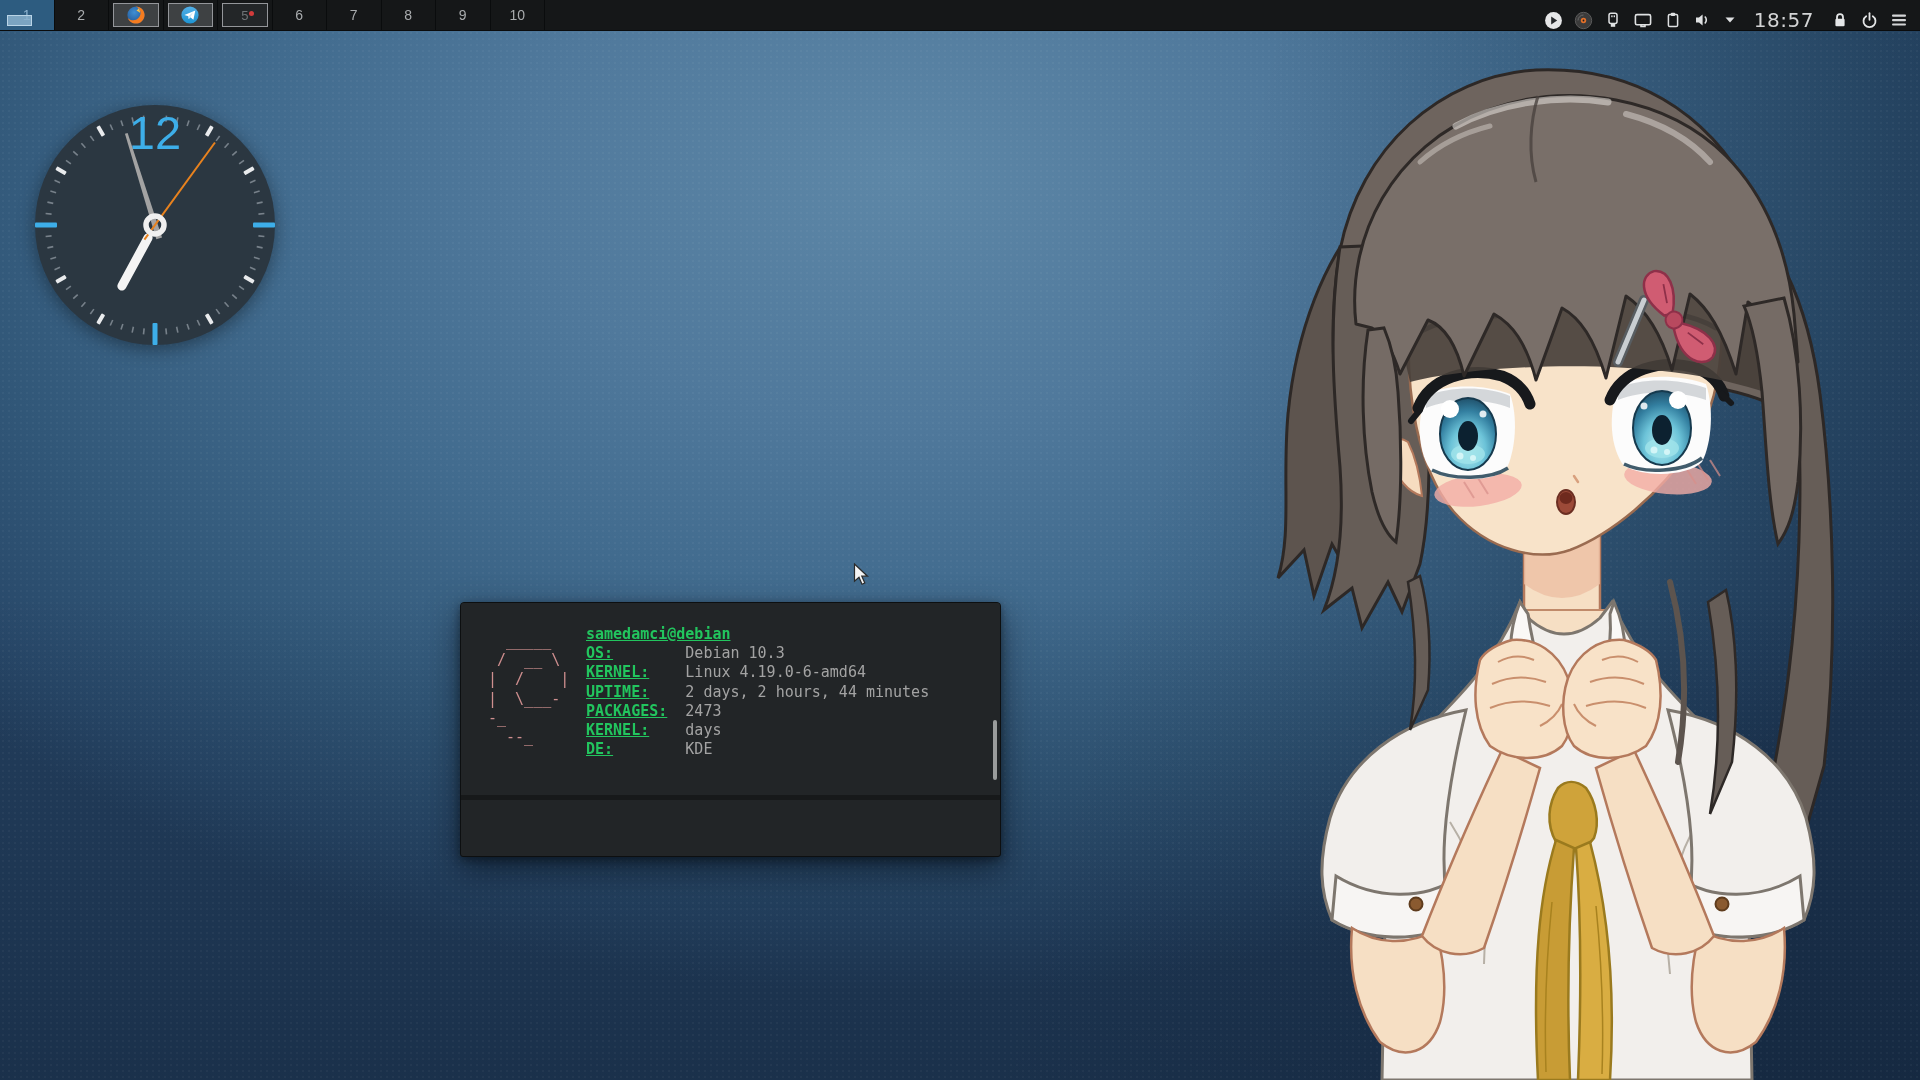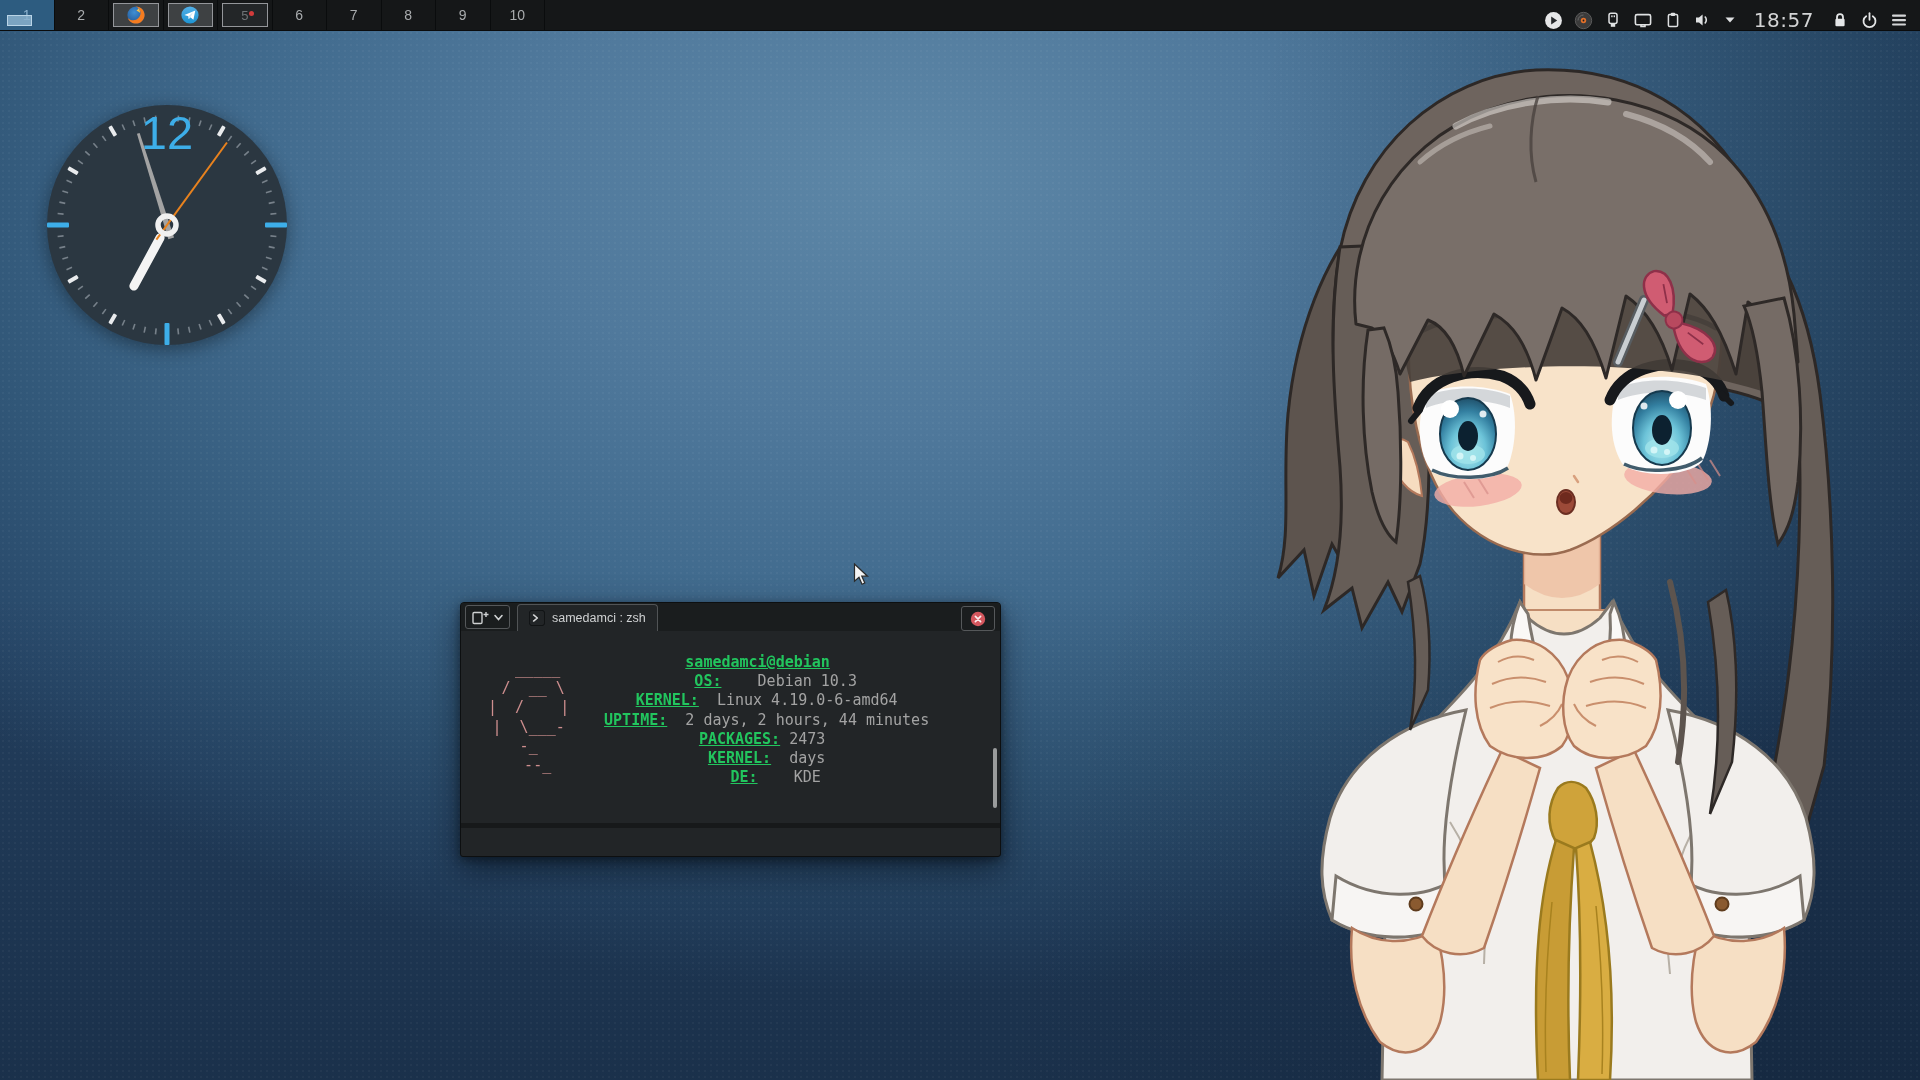--- a/index.html
+++ b/index.html
@@ -27,21 +27,21 @@
   .pcell .inner.dark{background:#232628;color:#6f7376;font-size:13px;}
   .preview{position:absolute;left:7px;bottom:4px;width:25px;height:11px;background:rgba(138,176,205,0.85);
     border:1px solid #b9d4e6;box-sizing:border-box;}
   .badge{position:absolute;right:13px;top:7px;width:5px;height:5px;border-radius:50%;background:#d23b3b;}
 
   .tray{display:flex;align-items:center;gap:11px;padding-right:12px;height:40px;}
   .tray svg{display:block;}
   .time{font-size:20px;color:#d3d4d5;letter-spacing:0.5px;margin:0 6px;font-family:"DejaVu Sans","Liberation Sans",sans-serif;}
 
   
-  .clockwidget{position:absolute;left:44px;top:102px;width:246px;height:246px;z-index:5;
+  .clockwidget{position:absolute;left:32px;top:102px;width:246px;height:246px;z-index:5;
     filter:drop-shadow(0 4px 9px rgba(0,0,0,0.38));}
 
   
   .konsole{position:absolute;left:460px;top:602px;width:541px;height:255px;box-sizing:border-box;
     border:1px solid #0d0f10;border-radius:4px 4px 3px 3px;overflow:hidden;z-index:30;
     box-shadow:0 12px 32px rgba(2,6,14,0.5), 0 3px 10px rgba(0,0,0,0.4);background:#222527;}
   .titlebar{position:relative;height:29px;background:#1f2224;border-bottom:1px solid #101213;}
   .title{position:absolute;inset:0;text-align:center;line-height:29px;font-size:13px;color:#c6c8c9;pointer-events:none;}
   .tb-icon{position:absolute;left:9px;top:4px;}
   .pin-dot{position:absolute;left:48px;top:10.5px;width:9px;height:9px;border-radius:50%;background:#e2e4e5;}
@@ -53,21 +53,21 @@
   .tabbar{position:relative;height:28px;background:#1a1d1e;display:flex;align-items:flex-end;}
   .newtab{display:flex;align-items:center;gap:3px;margin:2px 0 2px 4px;height:22px;padding:0 5px;
     border:1px solid #55585a;border-radius:3px;align-self:center;}
   .tab{display:flex;align-items:center;gap:7px;margin-left:7px;height:26px;padding:0 11px;
     background:#222527;border:1px solid #515456;border-bottom:none;border-radius:4px 4px 0 0;}
   .tab-label{font-size:12.5px;color:#d0d2d3;white-space:nowrap;}
   .tabclose{position:absolute;right:5px;top:3px;width:32px;height:23px;border:1px solid #55585a;border-radius:3px;
     display:flex;align-items:center;justify-content:center;}
 
   .termbody{position:relative;height:192px;background:#222527;font-family:"DejaVu Sans Mono",monospace;
-    font-size:15px;line-height:19.2px;cursor:text;text-align:center;}
+    font-size:15px;line-height:19.2px;cursor:text;}
   .term-art{position:absolute;left:27px;top:29px;margin:0;color:#cf8f8f;font:inherit;}
   .term-info{position:absolute;left:125px;top:22px;margin:0;}
   .frow{white-space:pre;}
   .frow .lab{display:inline-block;min-width:11ch;font-weight:bold;color:#22c55e;text-decoration:underline;}
   .frow .val{color:#a3a3a3;}
   .scrollbar{position:absolute;right:3px;top:117px;width:4px;height:60px;border-radius:2px;background:#9a9c9c;}
   .win-footer{height:5px;background:#17191a;}
 
   
   .cursor{position:absolute;left:853px;top:563px;z-index:60;}
@@ -380,44 +380,20 @@
       <svg width="18" height="16" viewBox="0 0 18 16">
         <rect x="2" y="2.6" width="14" height="2.2" rx="1" fill="#d4d5d6"></rect>
         <rect x="2" y="7" width="14" height="2.2" rx="1" fill="#d4d5d6"></rect>
         <rect x="2" y="11.4" width="14" height="2.2" rx="1" fill="#d4d5d6"></rect>
       </svg>
     </div>
   </div>
 
   <div class="konsole">
 
-    <div class="tabbar">
-      <span class="newtab">
-        <svg width="19" height="17" viewBox="0 0 19 17">
-          <rect x="2" y="3.5" width="9" height="11" rx="1.2" fill="none" stroke="#cfd1d2" stroke-width="1.4"></rect>
-          <path d="M12.5,5.5 L17.5,5.5 M15,3 L15,8" stroke="#cfd1d2" stroke-width="1.4"></path>
-        </svg>
-        <svg width="11" height="11" viewBox="0 0 11 11">
-          <path d="M2,3.5 L5.5,7.5 L9,3.5" fill="none" stroke="#cfd1d2" stroke-width="1.6" stroke-linecap="round"></path>
-        </svg>
-      </span>
-      <span class="tab">
-        <svg width="16" height="16" viewBox="0 0 21 21">
-          <rect x="0.5" y="0.5" width="20" height="20" rx="3.5" fill="url(#kg1)" stroke="#0b0d0e"></rect>
-          <path d="M6,6.5 L11,10.5 L6,14.5" fill="none" stroke="#d7d9da" stroke-width="2" stroke-linecap="round" stroke-linejoin="round"></path>
-        </svg>
-        <span class="tab-label">samedamci : zsh</span>
-      </span>
-      <span class="tabclose">
-        <svg width="16" height="16" viewBox="0 0 16 16">
-          <circle cx="8" cy="8" r="7.2" fill="#d4575e"></circle>
-          <path d="M5.4,5.4 L10.6,10.6 M10.6,5.4 L5.4,10.6" stroke="#fbecec" stroke-width="1.7" stroke-linecap="round"></path>
-        </svg>
-      </span>
-    </div>
 
     <div class="termbody">
       <pre class="term-art">  _____
  /  __ \
 |  /    |
 |  \___-
 -_
   --_</pre>
       <div class="term-info">
         <div class="frow"><span class="lab">samedamci@debian</span><span class="val"></span></div>

